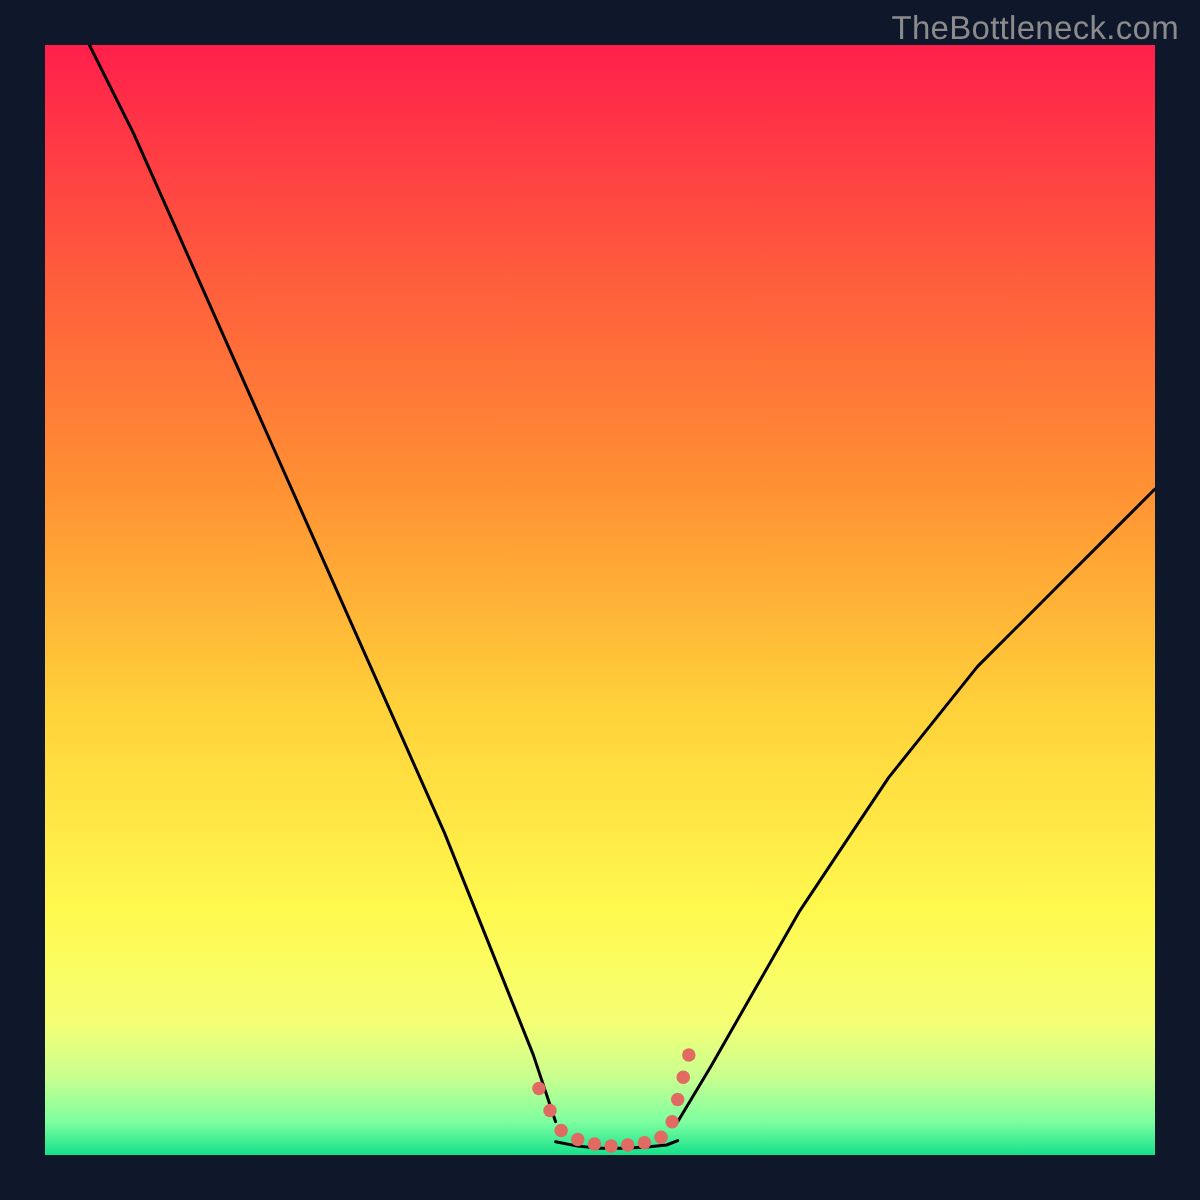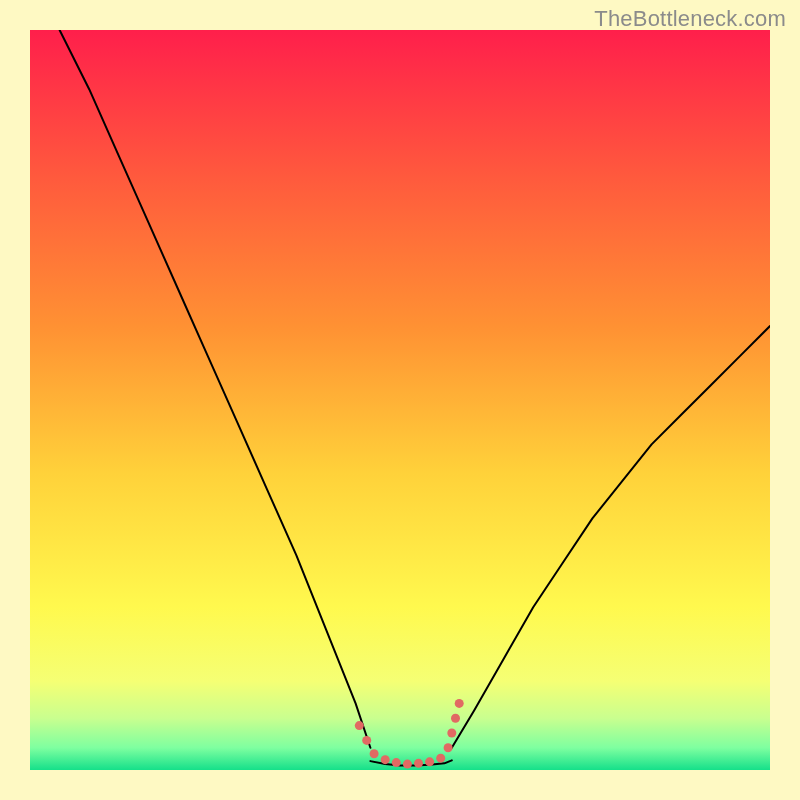--- a/index.html
+++ b/index.html
@@ -8,21 +8,21 @@
     width: 800px;
     height: 800px;
     background: #000;
     overflow: hidden;
     font-family: Arial, Helvetica, sans-serif;
   }
   .frame {
     position: relative;
     width: 800px;
     height: 800px;
-    background: #fef9c3;
+    background: #0f172a;
   }
   .plot {
     position: absolute;
     left: 30px;
     top: 30px;
     width: 740px;
     height: 740px;
   }
   .watermark {
     position: absolute;

